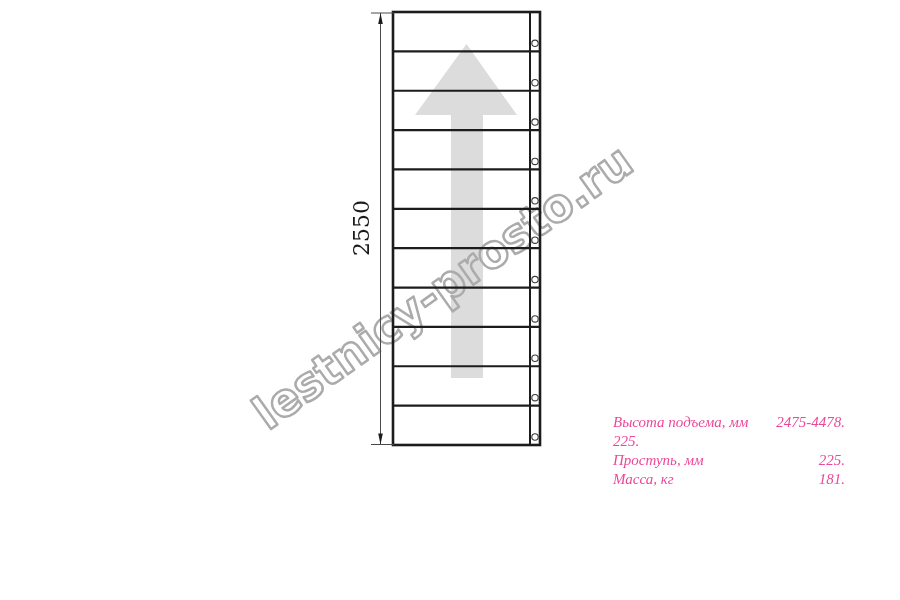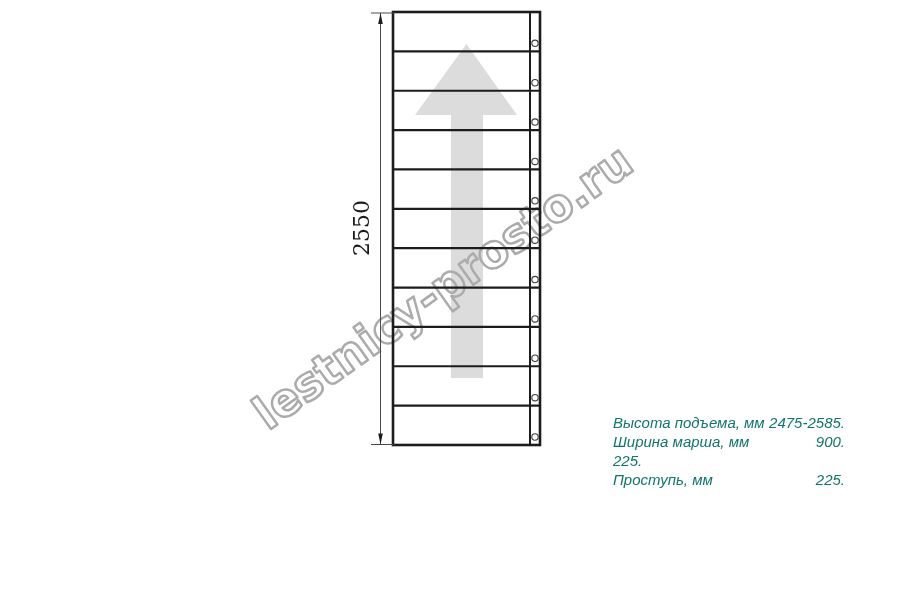--- a/index.html
+++ b/index.html
@@ -23,21 +23,22 @@
     top: 0;
   }
   .specs {
     position: absolute;
     left: 613px;
     top: 413px;
     width: 232px;
     font-style: italic;
     font-size: 15px;
     line-height: 19px;
-    color: #0f766e;
+    color: #ec4899;
+    font-family: Liberation Serif, serif;
   }
   .spec-row {
     display: flex;
     justify-content: space-between;
     white-space: nowrap;
   }
   .spec-label { text-align: left; }
   .spec-value { text-align: right; }
 </style>
 </head>
@@ -90,27 +91,27 @@
       <line x1="380.5" y1="13" x2="380.5" y2="444.5" stroke="#4a4a4a" stroke-width="1"></line>
       <polygon points="380.5,13 378.2,24 382.8,24" fill="#1c1c1c"></polygon>
       <polygon points="380.5,444.5 378.2,433.5 382.8,433.5" fill="#1c1c1c"></polygon>
       <text transform="translate(369,228) rotate(-90)" text-anchor="middle" font-family="DejaVu Serif, serif" font-size="22" fill="#1a1a1a">2550</text>
     </g>
   </svg>
 
   <div class="specs">
     <div class="spec-row">
       <span class="spec-label">Высота подъема, мм</span>
-      <span class="spec-value">2475-2585.</span>
-    </div>
-    <div class="spec-row">
-      <span class="spec-label">Ширина марша, мм</span>
-      <span class="spec-value">900.</span>
+      <span class="spec-value">2475-4478.</span>
     </div>
     <div class="spec-row">
       <span class="spec-value">225.</span>
     </div>
     <div class="spec-row">
       <span class="spec-label">Проступь, мм</span>
       <span class="spec-value">225.</span>
     </div>
+    <div class="spec-row">
+      <span class="spec-label">Масса, кг</span>
+      <span class="spec-value">181.</span>
+    </div>
   </div>
 </div>
 
 </body></html>

